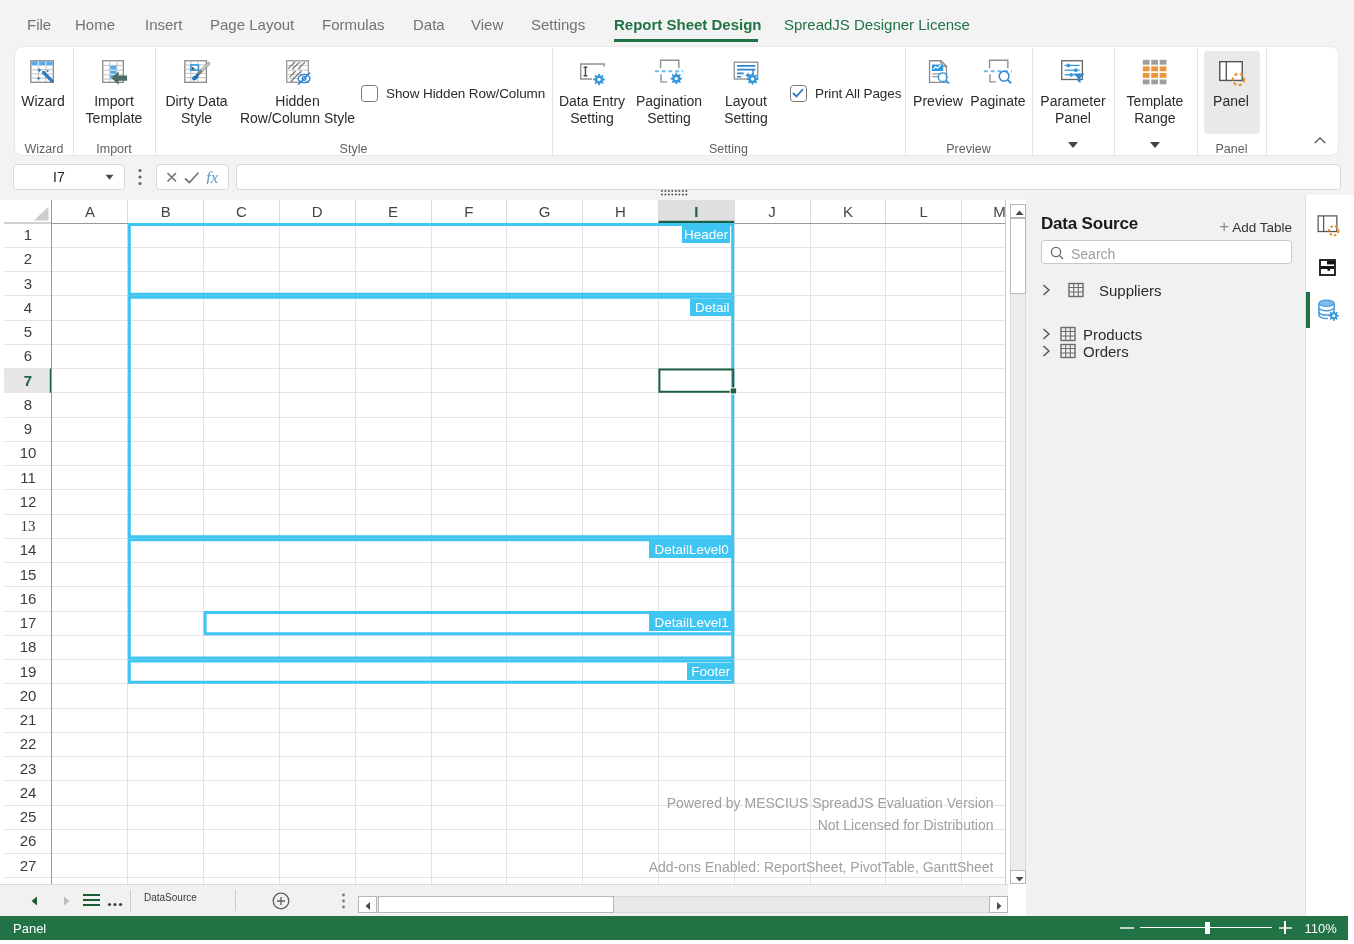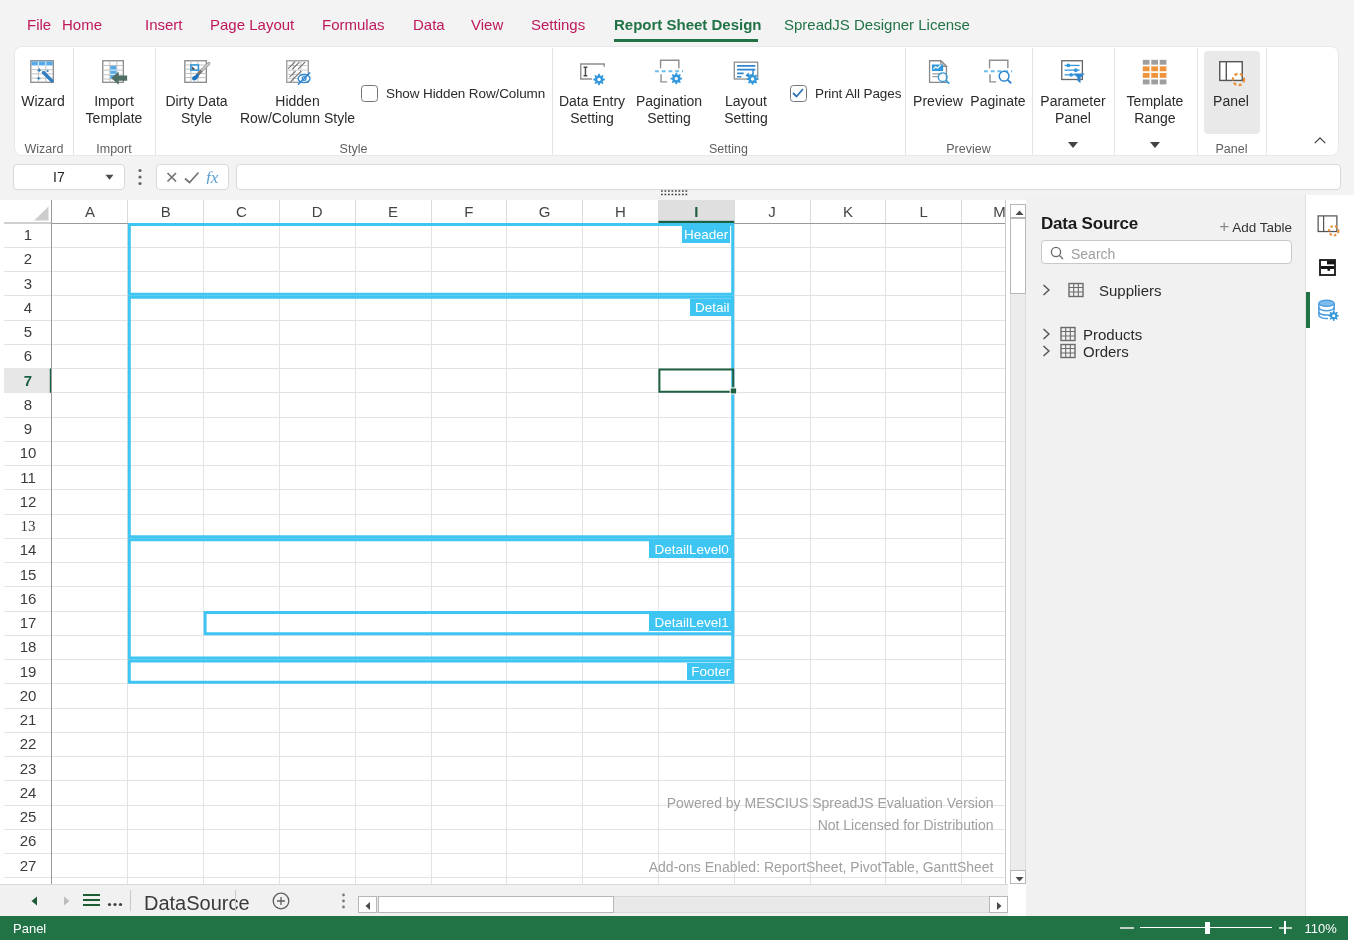--- a/index.html
+++ b/index.html
@@ -2,21 +2,21 @@
 <html><head>
 <meta charset="utf-8">
 <style>
 * { margin:0; padding:0; box-sizing:border-box; }
 html,body { width:1354px; height:944px; overflow:hidden; background:#fff;
   font-family:"Liberation Sans", sans-serif; }
 #app { position:absolute; left:0; top:0; width:1354px; height:944px; background:#fff; }
 
 
 #menubar { position:absolute; left:0; top:0; width:1354px; height:46px; background:#f3f3f3; }
-.mi { position:absolute; top:16px; font-size:15px; color:#be185d; white-space:nowrap; }
+.mi { position:absolute; top:16px; font-size:15px; color:#737373; white-space:nowrap; }
 .mi.active { color:#217346; font-weight:bold; }
 .mi.lic { color:#217346; }
 #tabline { position:absolute; left:614px; top:39px; width:144px; height:2.5px; background:#217346; }
 
 
 #ribbon { position:absolute; left:14px; top:46px; width:1325px; height:110px;
   background:#fff; border:1px solid #e8e8e8; border-radius:8px; }
 .rsep { position:absolute; top:1px; width:1px; height:107px; background:#e3e3e3; }
 .rbtn { position:absolute; top:10px; text-align:center; color:#2b2b2b; font-size:14px; line-height:16.5px; }
 .rbtn svg { display:block; margin:0 auto 6px auto; }
@@ -55,21 +55,21 @@
 .tchev { width:8px; height:12px; margin-right:10px; }
 .ticon { width:16px; height:16px; margin-right:7px; }
 </style>
 </head>
 <body>
 <div id="app">
 <div style="position:absolute;left:0;top:0;width:1354px;height:200px;background:#f3f3f3;"></div>
 
 <div id="menubar">
   <span class="mi" style="left:27px">File</span>
-  <span class="mi" style="left:62px">Home</span>
+  <span class="mi" style="left:75px">Home</span>
   <span class="mi" style="left:145px">Insert</span>
   <span class="mi" style="left:210px">Page Layout</span>
   <span class="mi" style="left:322px">Formulas</span>
   <span class="mi" style="left:413px">Data</span>
   <span class="mi" style="left:471px">View</span>
   <span class="mi" style="left:531px">Settings</span>
   <span class="mi active" style="left:614px">Report Sheet Design</span>
   <span class="mi lic" style="left:784px">SpreadJS Designer License</span>
   <div id="tabline"></div>
 </div>
@@ -436,21 +436,21 @@
     <div style="height:2.3px; background:#1e5c38; margin-bottom:2.8px;"></div>
     <div style="height:2.3px; background:#1e5c38; margin-bottom:2.8px;"></div>
     <div style="height:2.3px; background:#1e5c38;"></div>
   </div>
   <svg style="position:absolute; left:107px; top:17px;" width="16" height="5" viewBox="0 0 16 5">
         <circle cx="2.5" cy="2.5" r="1.6" fill="#3f3f3f"></circle>
         <circle cx="8" cy="2.5" r="1.6" fill="#3f3f3f"></circle>
         <circle cx="13.5" cy="2.5" r="1.6" fill="#3f3f3f"></circle>
       </svg>
   <div style="position:absolute; left:130px; top:5px; width:1px; height:21px; background:#c9c9c9;"></div>
-  <div style="position:absolute; left:144px; top:7px; font-size:20px; color:#3a3a3a;">DataSource</div>
+  <div style="position:absolute; left:144px; top:7px; font-size:10px; color:#3a3a3a;">DataSource</div>
   <div style="position:absolute; left:235px; top:5px; width:1px; height:21px; background:#c9c9c9;"></div>
   <svg style="position:absolute; left:272px; top:6.5px;" width="18" height="18" viewBox="0 0 18 18">
         <circle cx="9" cy="9" r="7.8" fill="none" stroke="#5f5f5f" stroke-width="1.3"></circle>
         <path d="M9 5 V13 M5 9 H13" stroke="#5f5f5f" stroke-width="1.3"></path>
       </svg>
   <svg style="position:absolute; left:341px; top:8px;" width="5" height="16" viewBox="0 0 5 16">
         <circle cx="2.5" cy="2" r="1.4" fill="#7a7a7a"></circle>
         <circle cx="2.5" cy="8" r="1.4" fill="#7a7a7a"></circle>
         <circle cx="2.5" cy="14" r="1.4" fill="#7a7a7a"></circle>
       </svg>

